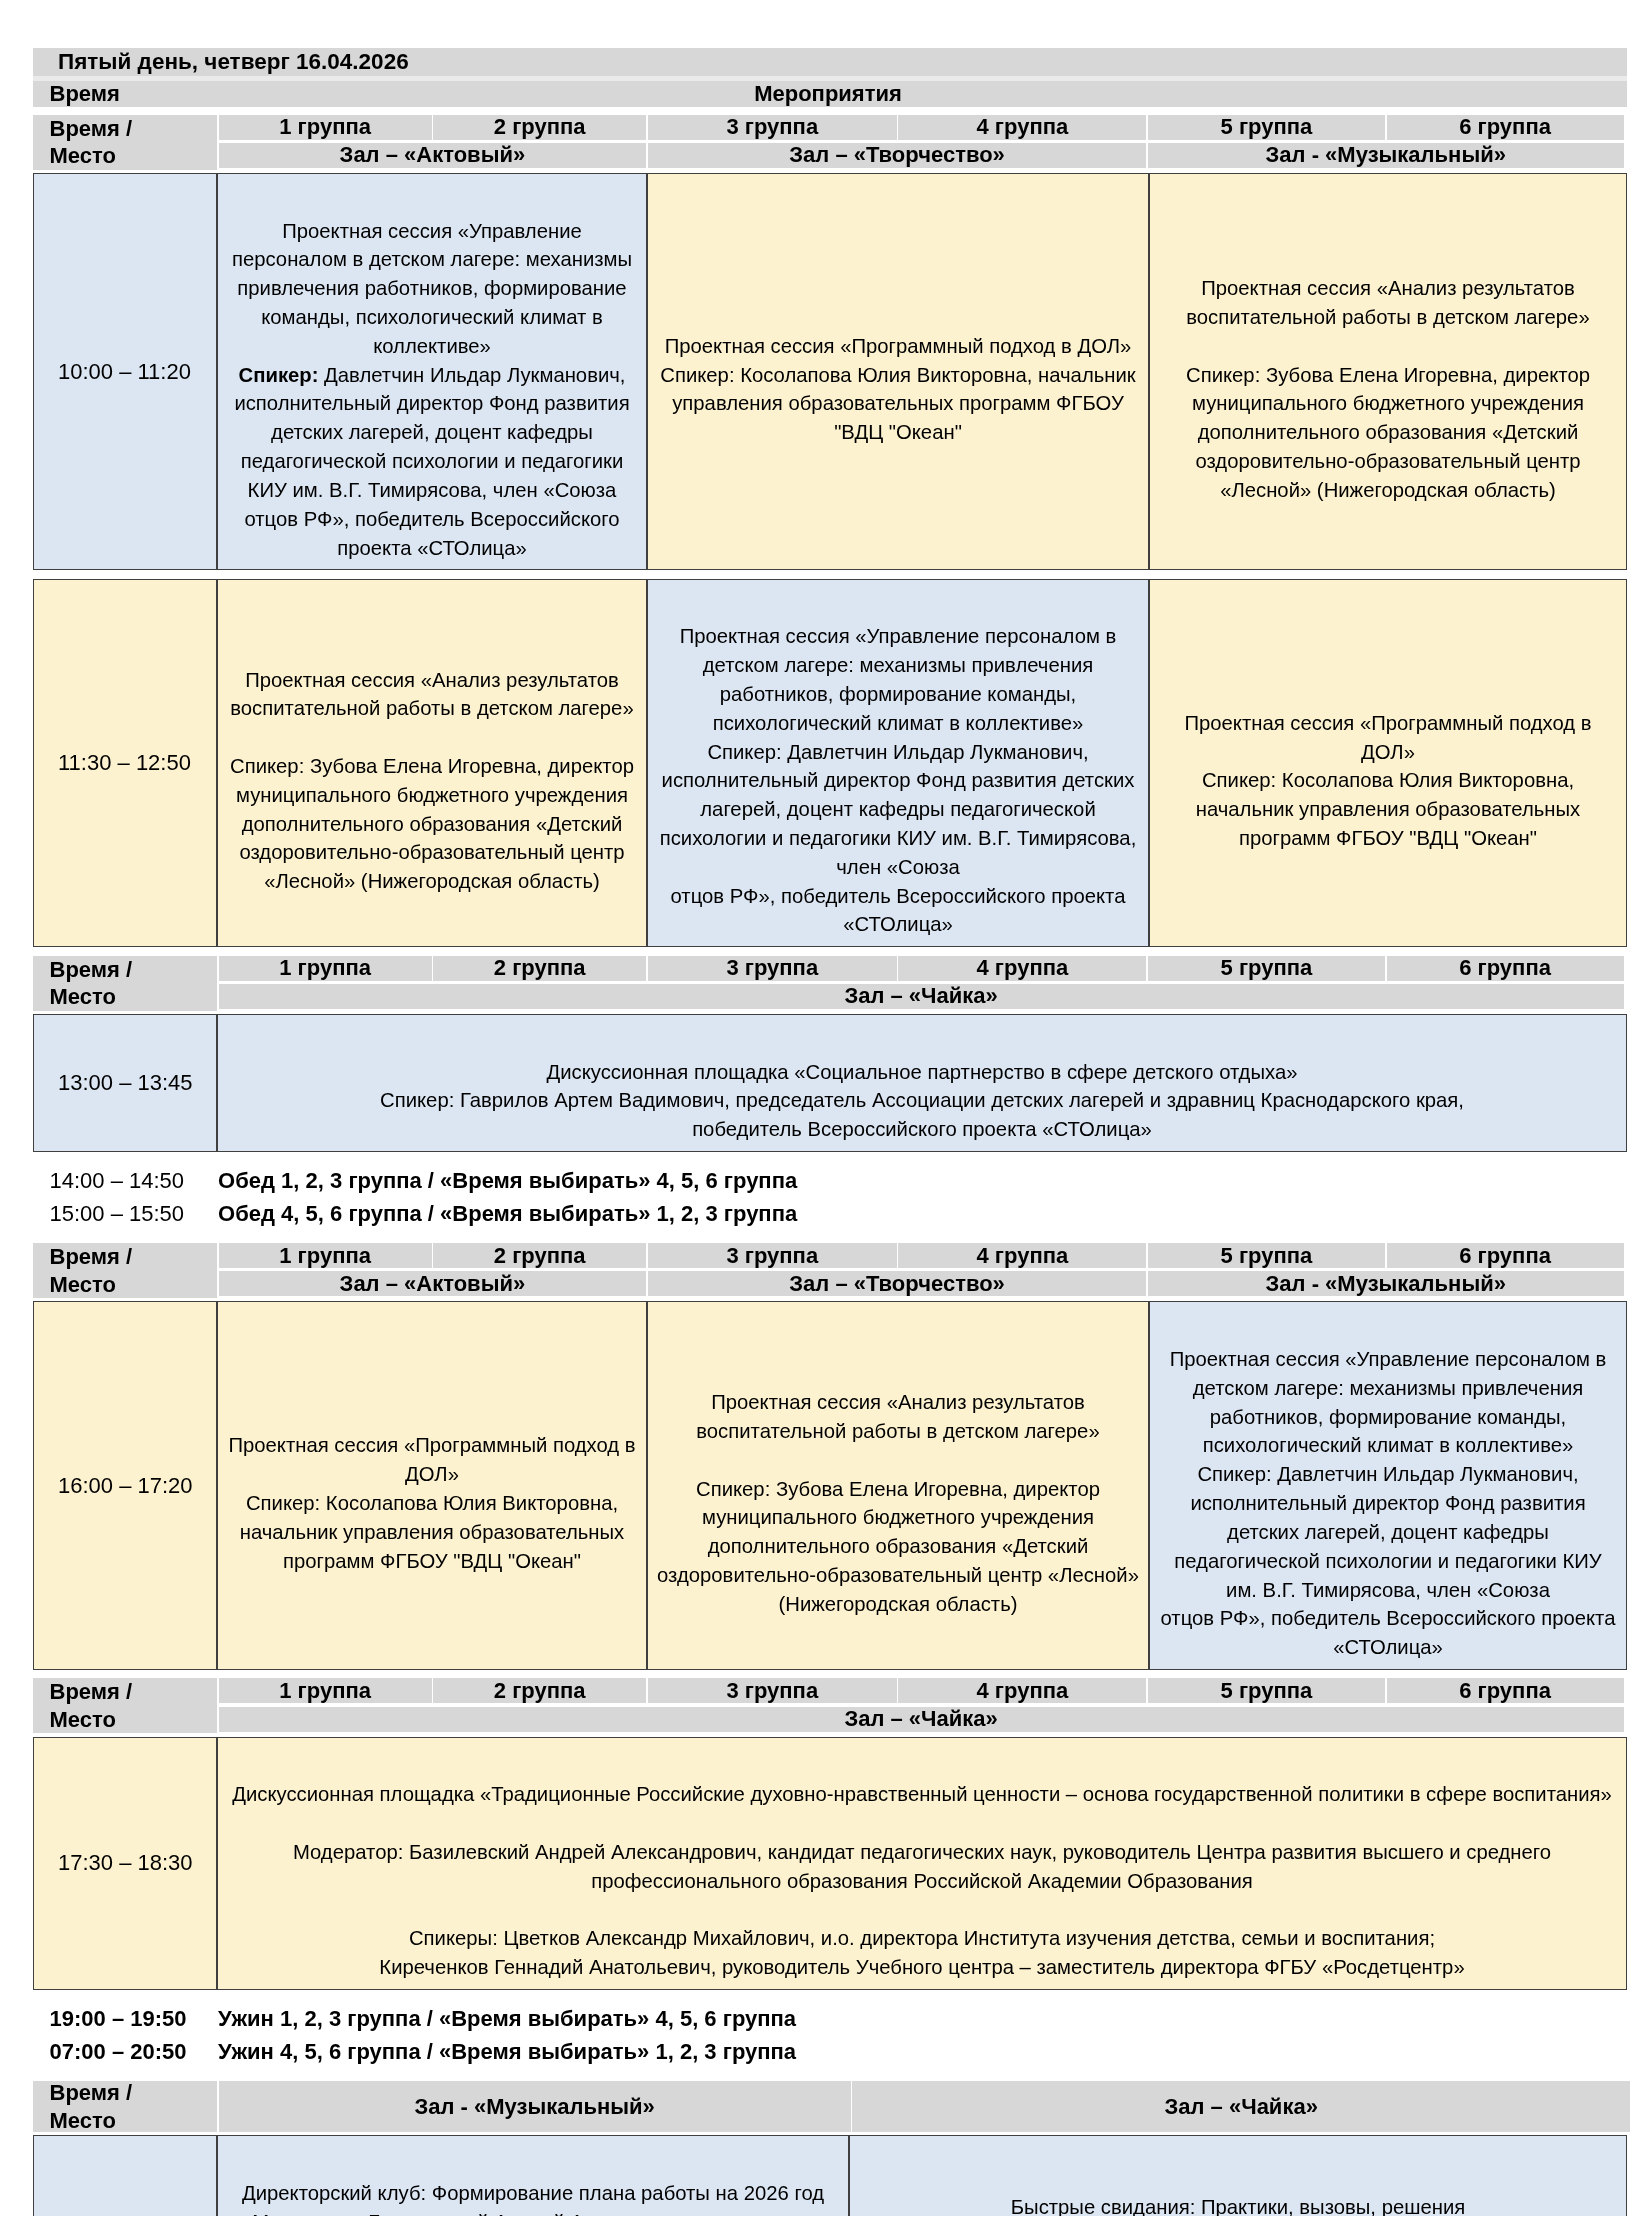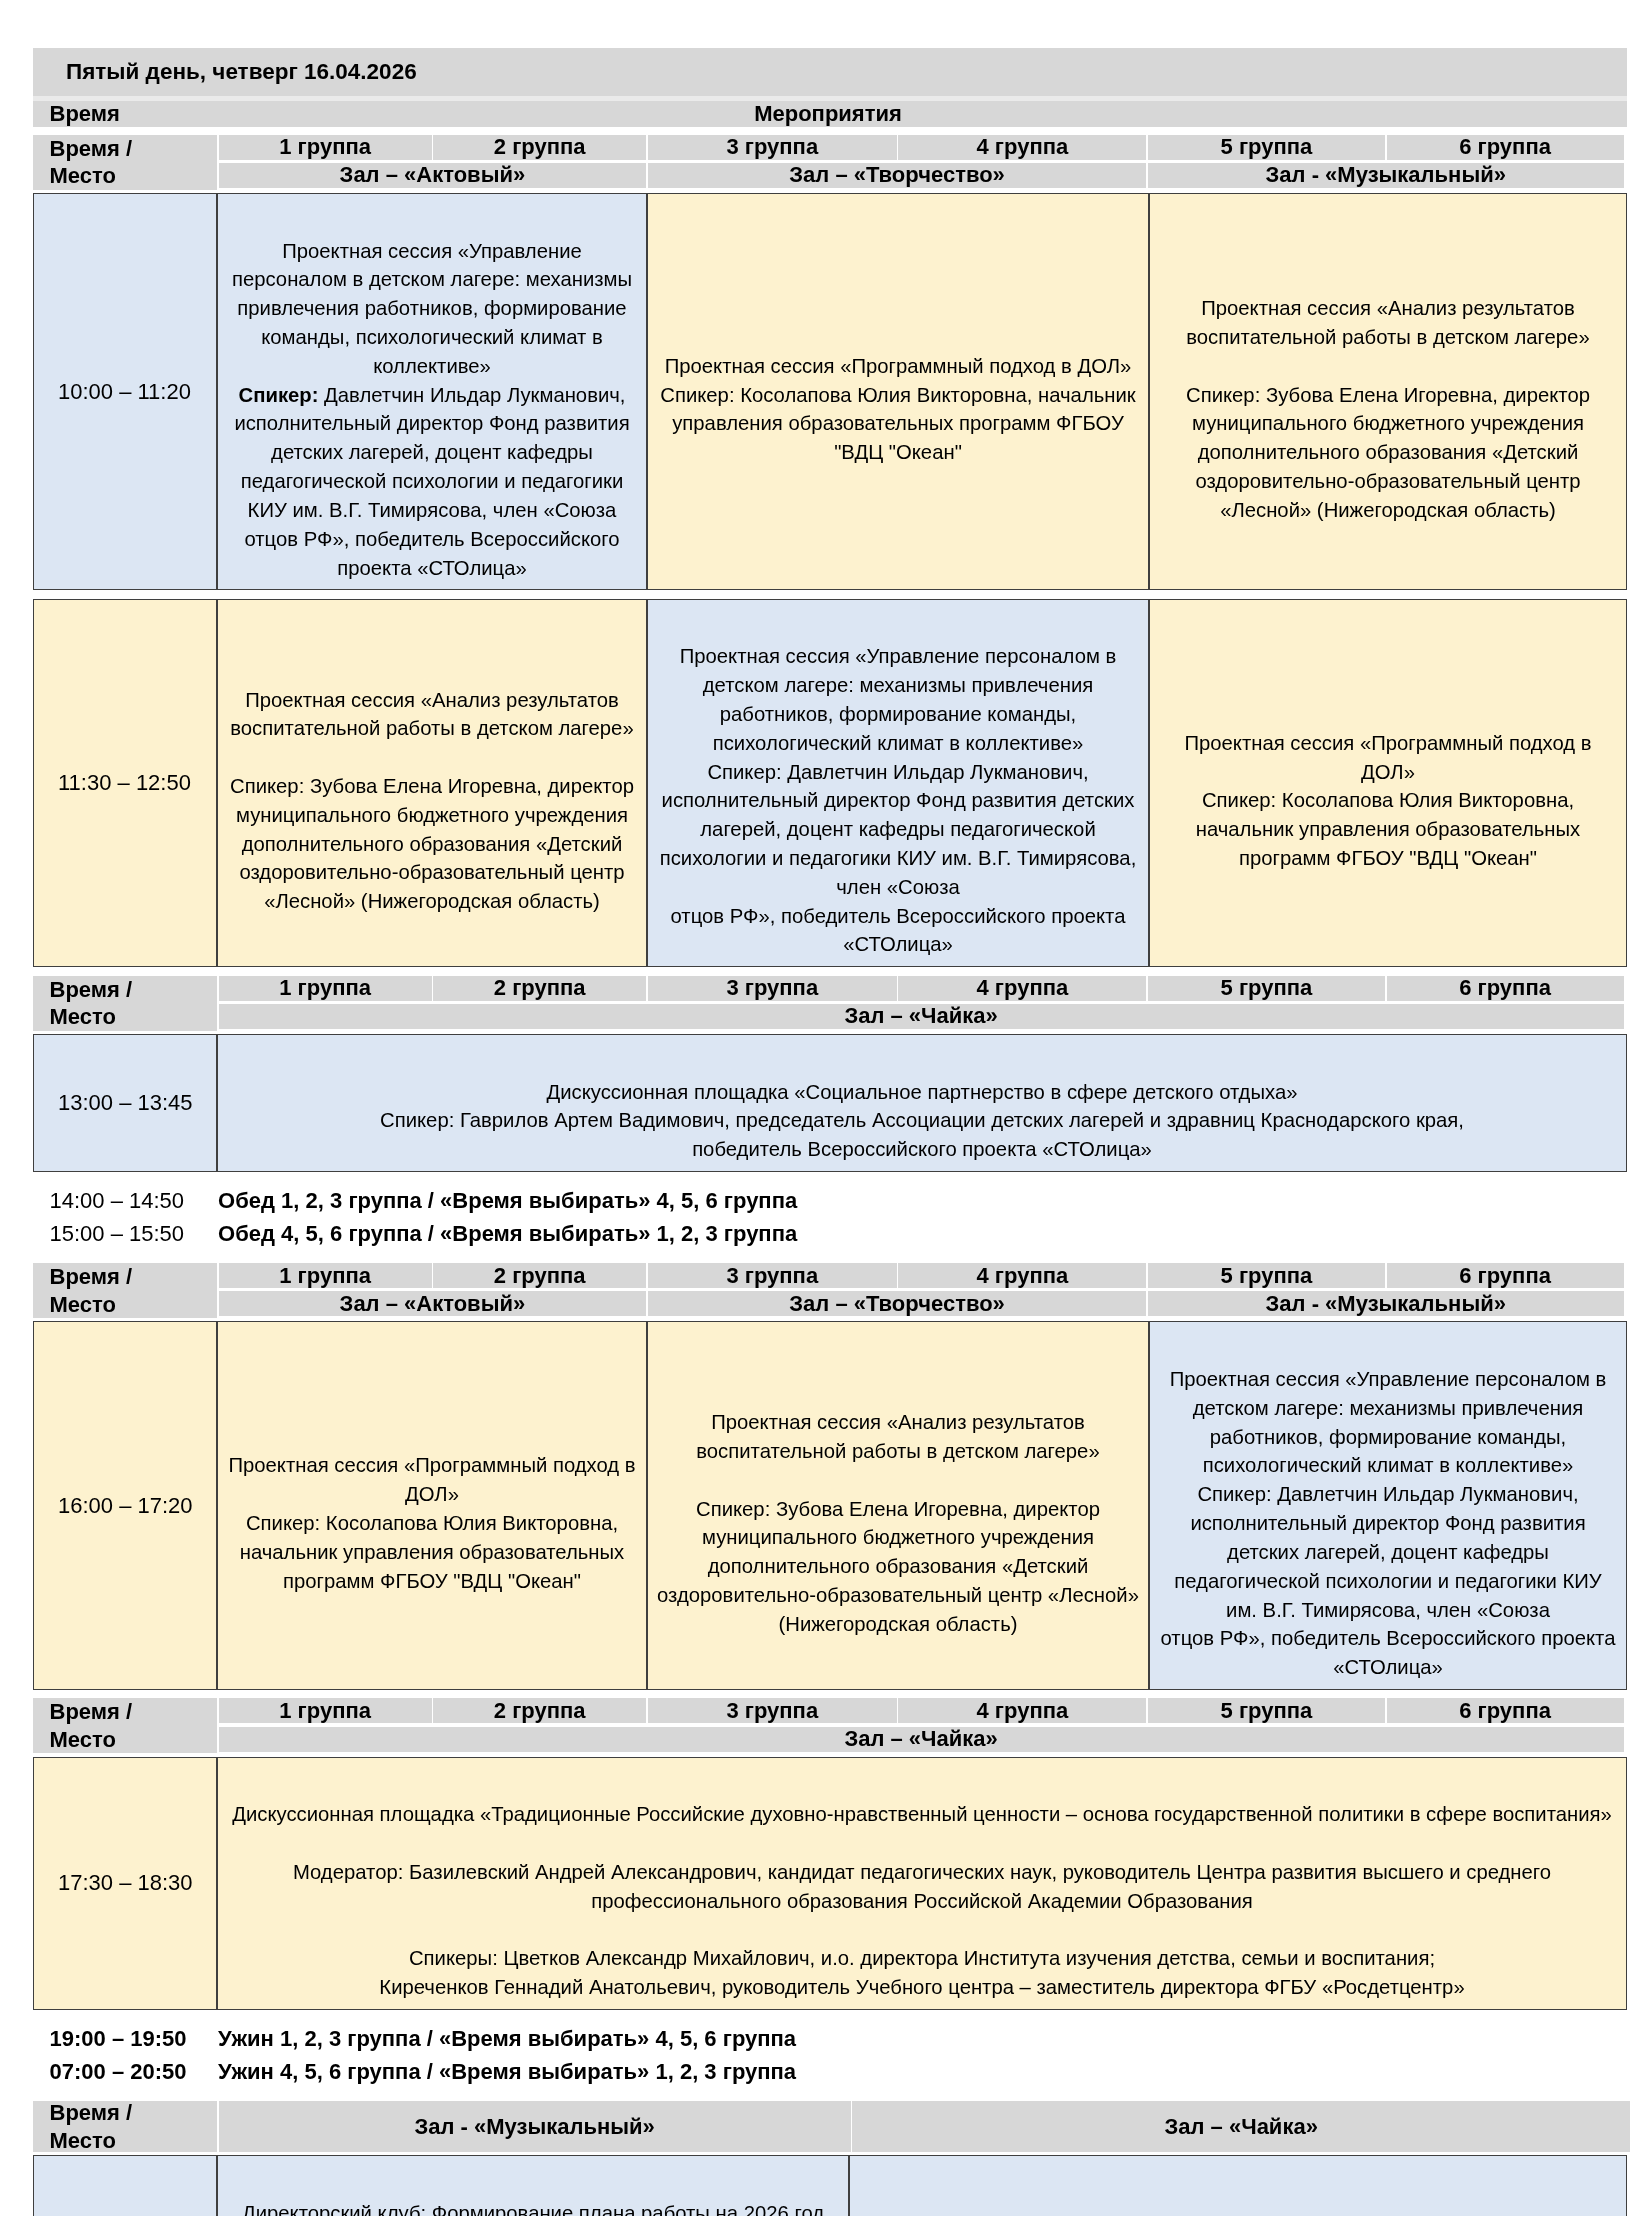--- a/index.html
+++ b/index.html
@@ -4,22 +4,22 @@
 <style>
   html,body{margin:0;padding:0;}
   body{
     width:1649px;height:2216px;background:#ffffff;color:#000;
     font-family:"Liberation Sans","DejaVu Sans",sans-serif;
     -webkit-font-smoothing:antialiased;
   }
   .doc{margin:48px 22px 0 33px;width:1594px;}
 
   
-  .bar-title{height:48px;background:#d7d7d7;display:flex;align-items:center;
-    padding-left:33px;box-sizing:border-box;font-weight:bold;font-size:22.5px;}
+  .bar-title{height:28px;background:#d7d7d7;display:flex;align-items:center;
+    padding-left:25px;box-sizing:border-box;font-weight:bold;font-size:22.5px;}
   .bar-sep{height:5px;background:#eaeaea;}
   .row-vm{position:relative;height:26px;background:#d7d7d7;display:flex;align-items:center;
     font-weight:bold;font-size:22px;margin-bottom:1.1px;}
   .row-vm .t{padding-left:16.5px;position:relative;z-index:2;}
   .row-vm .c{position:absolute;left:0;right:4px;text-align:center;z-index:1;}
 
   
   .meals{padding:4.4px 0 5.5px;}
   .meal{display:flex;font-size:22px;padding:3.3px 0;}
   .meal .time{width:184px;flex:none;box-sizing:border-box;padding-left:16.5px;}

